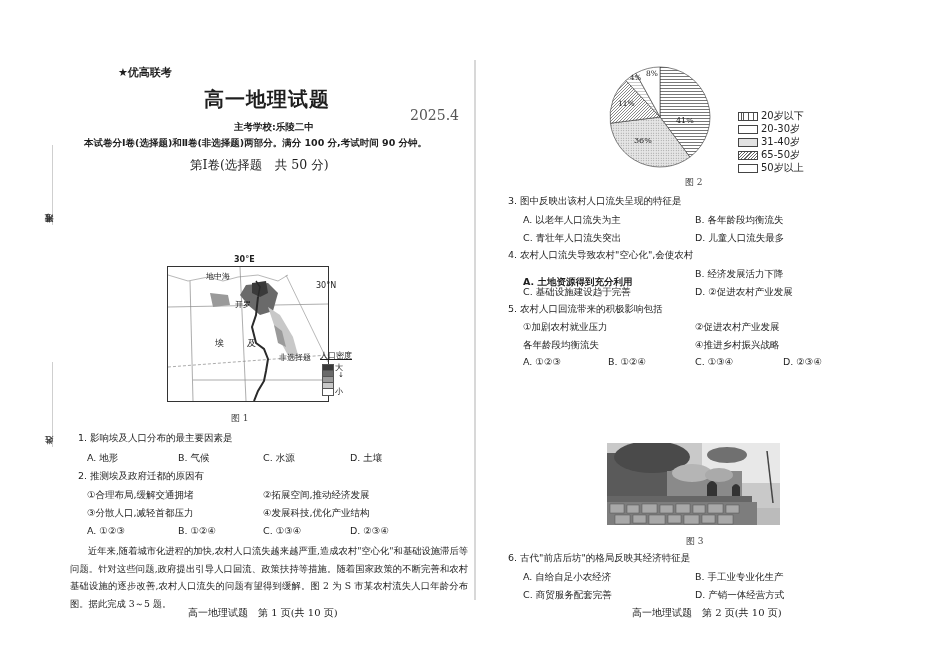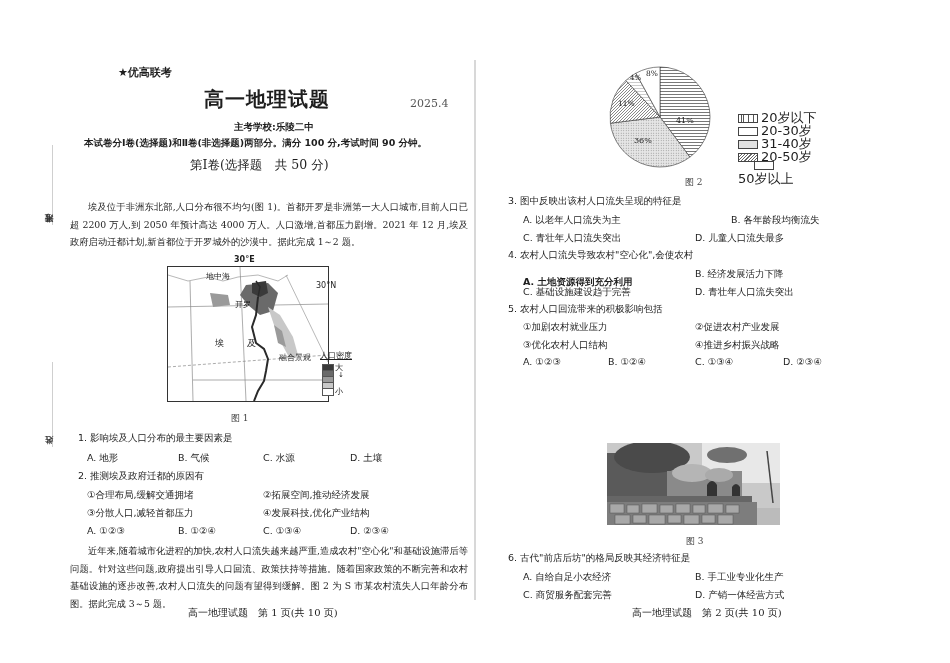--- a/index.html
+++ b/index.html
@@ -9,39 +9,39 @@
   .left-page { left:70px; width:400px; }
   .right-page { left:508px; width:410px; }
   .divider { position:absolute; left:474px; top:60px; width:2px; height:540px; background:#d8d8d8; }
   .side-line { position:absolute; left:52px; width:1px; background:#cfcfcf; }
   .side-label { position:absolute; left:44px; width:14px; font-size:9px; line-height:11px;
                 font-family:"DejaVu Sans", sans-serif; writing-mode:vertical-rl; transform:rotate(180deg); color:#333; }
 
   .abs { position:absolute; white-space:nowrap; }
   .brand { left:8px; top:65px; font-size:11px; font-weight:bold; font-family:"DejaVu Sans", sans-serif;margin-left:40px; }
   .title { left:134px; top:86px; font-size:20px; font-weight:bold; letter-spacing:1px; }
-  .date { left:340px; top:97px; font-size:11px; color:#555; }
+  .date { left:340px; top:107px; font-size:14px; color:#555; }
   .host { left:164px; top:121px; font-size:9.5px; font-weight:bold; font-family:"DejaVu Sans", sans-serif; }
   .intro { left:14px; top:137px; font-size:9.5px; font-weight:bold; font-family:"DejaVu Sans", sans-serif; }
   .section { left:120px; top:157px; font-size:12.5px; }
   .instr { left:0px; top:183px; font-size:9.5px; font-weight:bold; font-family:"DejaVu Sans", sans-serif; }
 
   .para { position:absolute; font-size:9.3px; line-height:17.5px; text-align:justify; }
 
   .q { position:absolute; font-size:9.5px; font-family:"DejaVu Sans", sans-serif; white-space:nowrap; }
   .opt { position:absolute; font-size:9.5px; font-family:"DejaVu Sans", sans-serif; white-space:nowrap; }
   .caption { position:absolute; font-size:9px; color:#444; }
   .footer { position:absolute; font-size:10px; white-space:nowrap; }
 
   .map { position:absolute; left:97px; top:266px; width:160px; height:134px; border:1px solid #333; background:#fff; overflow:hidden; }
   .map-label { position:absolute; font-size:8px; font-family:"DejaVu Sans", sans-serif; white-space:nowrap; }
   .legend-box { position:absolute; width:10px; height:6px; border:0.5px solid #555; }
 
   .pie-wrap { position:absolute; left:605px; top:62px; width:110px; height:110px; }
-  .pie-legend-item { position:absolute; font-size:13px; font-family:"DejaVu Sans", sans-serif; white-space:nowrap; display:flex; align-items:center; }
+  .pie-legend-item { position:absolute; font-size:10px; font-family:"DejaVu Sans", sans-serif; white-space:nowrap; display:flex; align-items:center; }
   .pie-swatch { display:inline-block; width:18px; height:7px; border:0.6px solid #444; margin-right:3px; }
 
   .photo { position:absolute; left:607px; top:443px; width:173px; height:82px; overflow:hidden; background:#888; }
 </style>
 </head>
 <body>
 
 <div class="side-line" style="top:145px;height:80px;"></div>
 <div class="side-label" style="top:230px;">准考证号</div>
 <div class="side-line" style="top:362px;height:85px;"></div>
@@ -50,21 +50,20 @@
 <div class="divider"></div>
 
 <div class="page left-page" style="height:663px;">
   <div class="abs brand">★优高联考</div>
   <div class="abs title">高一地理试题</div>
   <div class="abs date">2025.4</div>
   <div class="abs host">主考学校:乐陵二中</div>
   <div class="abs intro">本试卷分Ⅰ卷(选择题)和Ⅱ卷(非选择题)两部分。满分 100 分,考试时间 90 分钟。</div>
   <div class="abs section">第Ⅰ卷(选择题　共 50 分)</div>
 
-  <div class="para" style="left:0;top:198px;width:398px;text-indent:18px;">埃及位于非洲东北部,人口分布很不均匀(图 1)。首都开罗是非洲第一大人口城市,目前人口已超 2200 万人,到 2050 年预计高达 4000 万人。人口激增,首都压力剧增。2021 年 12 月,埃及政府启动迁都计划,新首都位于开罗城外的沙漠中。据此完成 1～2 题。</div>
 
   <div class="map-label" style="left:164px;top:255px;font-weight:bold;">30°E</div>
   <div class="map" style="left:97px;">
     <svg width="160" height="134" viewBox="0 0 160 134">
 
       <polyline points="0,8 20,14 40,10 55,14 70,10 90,8 110,14 120,8" fill="none" stroke="#999" stroke-width="0.7"></polyline>
       <line x1="0" y1="40" x2="160" y2="37" stroke="#777" stroke-width="0.6"></line>
       <line x1="22" y1="14" x2="25" y2="134" stroke="#888" stroke-width="0.7"></line>
       <line x1="72" y1="0" x2="78" y2="134" stroke="#777" stroke-width="0.6"></line>
       <line x1="118" y1="8" x2="160" y2="95" stroke="#999" stroke-width="0.7"></line>
@@ -78,21 +77,21 @@
       <polygon points="106,58 114,64 118,80 110,76" fill="#9a9a9a"></polygon>
 
       <polyline points="90,30 88,48 84,60 88,76 96,82 100,92 98,104 96,114 90,124 86,134" fill="none" stroke="#2a2a2a" stroke-width="2"></polyline>
       <polyline points="90,30 92,20 88,14" fill="none" stroke="#2a2a2a" stroke-width="1.4"></polyline>
     </svg>
     <div class="map-label" style="left:38px;top:4px;">地中海</div>
     <div class="map-label" style="left:67px;top:32px;">开罗</div>
     <div class="map-label" style="left:47px;top:70px;font-size:9px;">埃</div>
     <div class="map-label" style="left:79px;top:70px;font-size:9px;">及</div>
     <div class="map-label" style="left:116px;top:60px;margin-left:45px;">红海</div>
-    <div class="map-label" style="left:111px;top:85px;">融合景观</div>
+    <div class="map-label" style="left:111px;top:85px;">非选择题</div>
   </div>
   <div class="map-label" style="left:246px;top:281px;">30°N</div>
   <div class="map-label" style="left:250px;top:350px;text-decoration:underline;">人口密度</div>
   <div>
     <div class="legend-box" style="left:252px;top:364px;background:#3a3a3a;"></div>
     <div class="legend-box" style="left:252px;top:370px;background:#6a6a6a;"></div>
     <div class="legend-box" style="left:252px;top:376px;background:#9a9a9a;"></div>
     <div class="legend-box" style="left:252px;top:382px;background:#c8c8c8;"></div>
     <div class="legend-box" style="left:252px;top:388px;background:#ffffff;"></div>
     <div class="map-label" style="left:265px;top:362px;">大</div>
@@ -169,45 +168,45 @@
     <div class="pie-legend-item" style="left:230px;top:122px;">
       <span class="pie-swatch" style="background:#fff;"></span>
       <span>20-30岁</span>
     </div>
     <div class="pie-legend-item" style="left:230px;top:135px;">
       <span class="pie-swatch" style="background:#e2e2e2;"></span>
       <span>31-40岁</span>
     </div>
     <div class="pie-legend-item" style="left:230px;top:148px;">
       <span class="pie-swatch" style="background:repeating-linear-gradient(135deg,#fff 0 1.5px,#666 1.5px 2.3px);"></span>
-      <span>20-50岁</span>
-    </div>
-    <div class="pie-legend-item" style="left:230px;top:161px;flex-direction:column;">
+      <span>65-50岁</span>
+    </div>
+    <div class="pie-legend-item" style="left:230px;top:161px;">
       <span class="pie-swatch" style="background:#fff;"></span>
       <span>50岁以上</span>
     </div>
   </div>
   <div class="caption" style="left:177px;top:176px;">图 2</div>
 
   <div class="q" style="left:0;top:195px;">3. 图中反映出该村人口流失呈现的特征是</div>
   <div class="opt" style="left:15px;top:214px;">A. 以老年人口流失为主</div>
-  <div class="opt" style="left:187px;top:214px;margin-left:36px;">B. 各年龄段均衡流失</div>
+  <div class="opt" style="left:187px;top:214px;">B. 各年龄段均衡流失</div>
   <div class="opt" style="left:15px;top:232px;">C. 青壮年人口流失突出</div>
   <div class="opt" style="left:187px;top:232px;">D. 儿童人口流失最多</div>
 
   <div class="q" style="left:0;top:249px;">4. 农村人口流失导致农村"空心化",会使农村</div>
   <div class="opt" style="left:15px;top:276px;font-weight:bold;">A. 土地资源得到充分利用</div>
   <div class="opt" style="left:187px;top:268px;">B. 经济发展活力下降</div>
   <div class="opt" style="left:15px;top:286px;">C. 基础设施建设趋于完善</div>
-  <div class="opt" style="left:187px;top:286px;">D. 青壮年人口流失突出</div>
+  <div class="opt" style="left:187px;top:286px;">D. ②促进农村产业发展</div>
 
   <div class="q" style="left:0;top:303px;">5. 农村人口回流带来的积极影响包括</div>
   <div class="opt" style="left:15px;top:321px;">①加剧农村就业压力</div>
   <div class="opt" style="left:187px;top:321px;">②促进农村产业发展</div>
-  <div class="opt" style="left:15px;top:339px;">③优化农村人口结构</div>
+  <div class="opt" style="left:15px;top:339px;">各年龄段均衡流失</div>
   <div class="opt" style="left:187px;top:339px;">④推进乡村振兴战略</div>
   <div class="opt" style="left:15px;top:356px;">A. ①②③</div>
   <div class="opt" style="left:100px;top:356px;">B. ①②④</div>
   <div class="opt" style="left:187px;top:356px;">C. ①③④</div>
   <div class="opt" style="left:275px;top:356px;">D. ②③④</div>
 
 
   <div class="photo" style="left:99px;">
     <svg width="173" height="82" viewBox="0 0 173 82">
       <rect width="173" height="82" fill="#c9c9c9"></rect>

